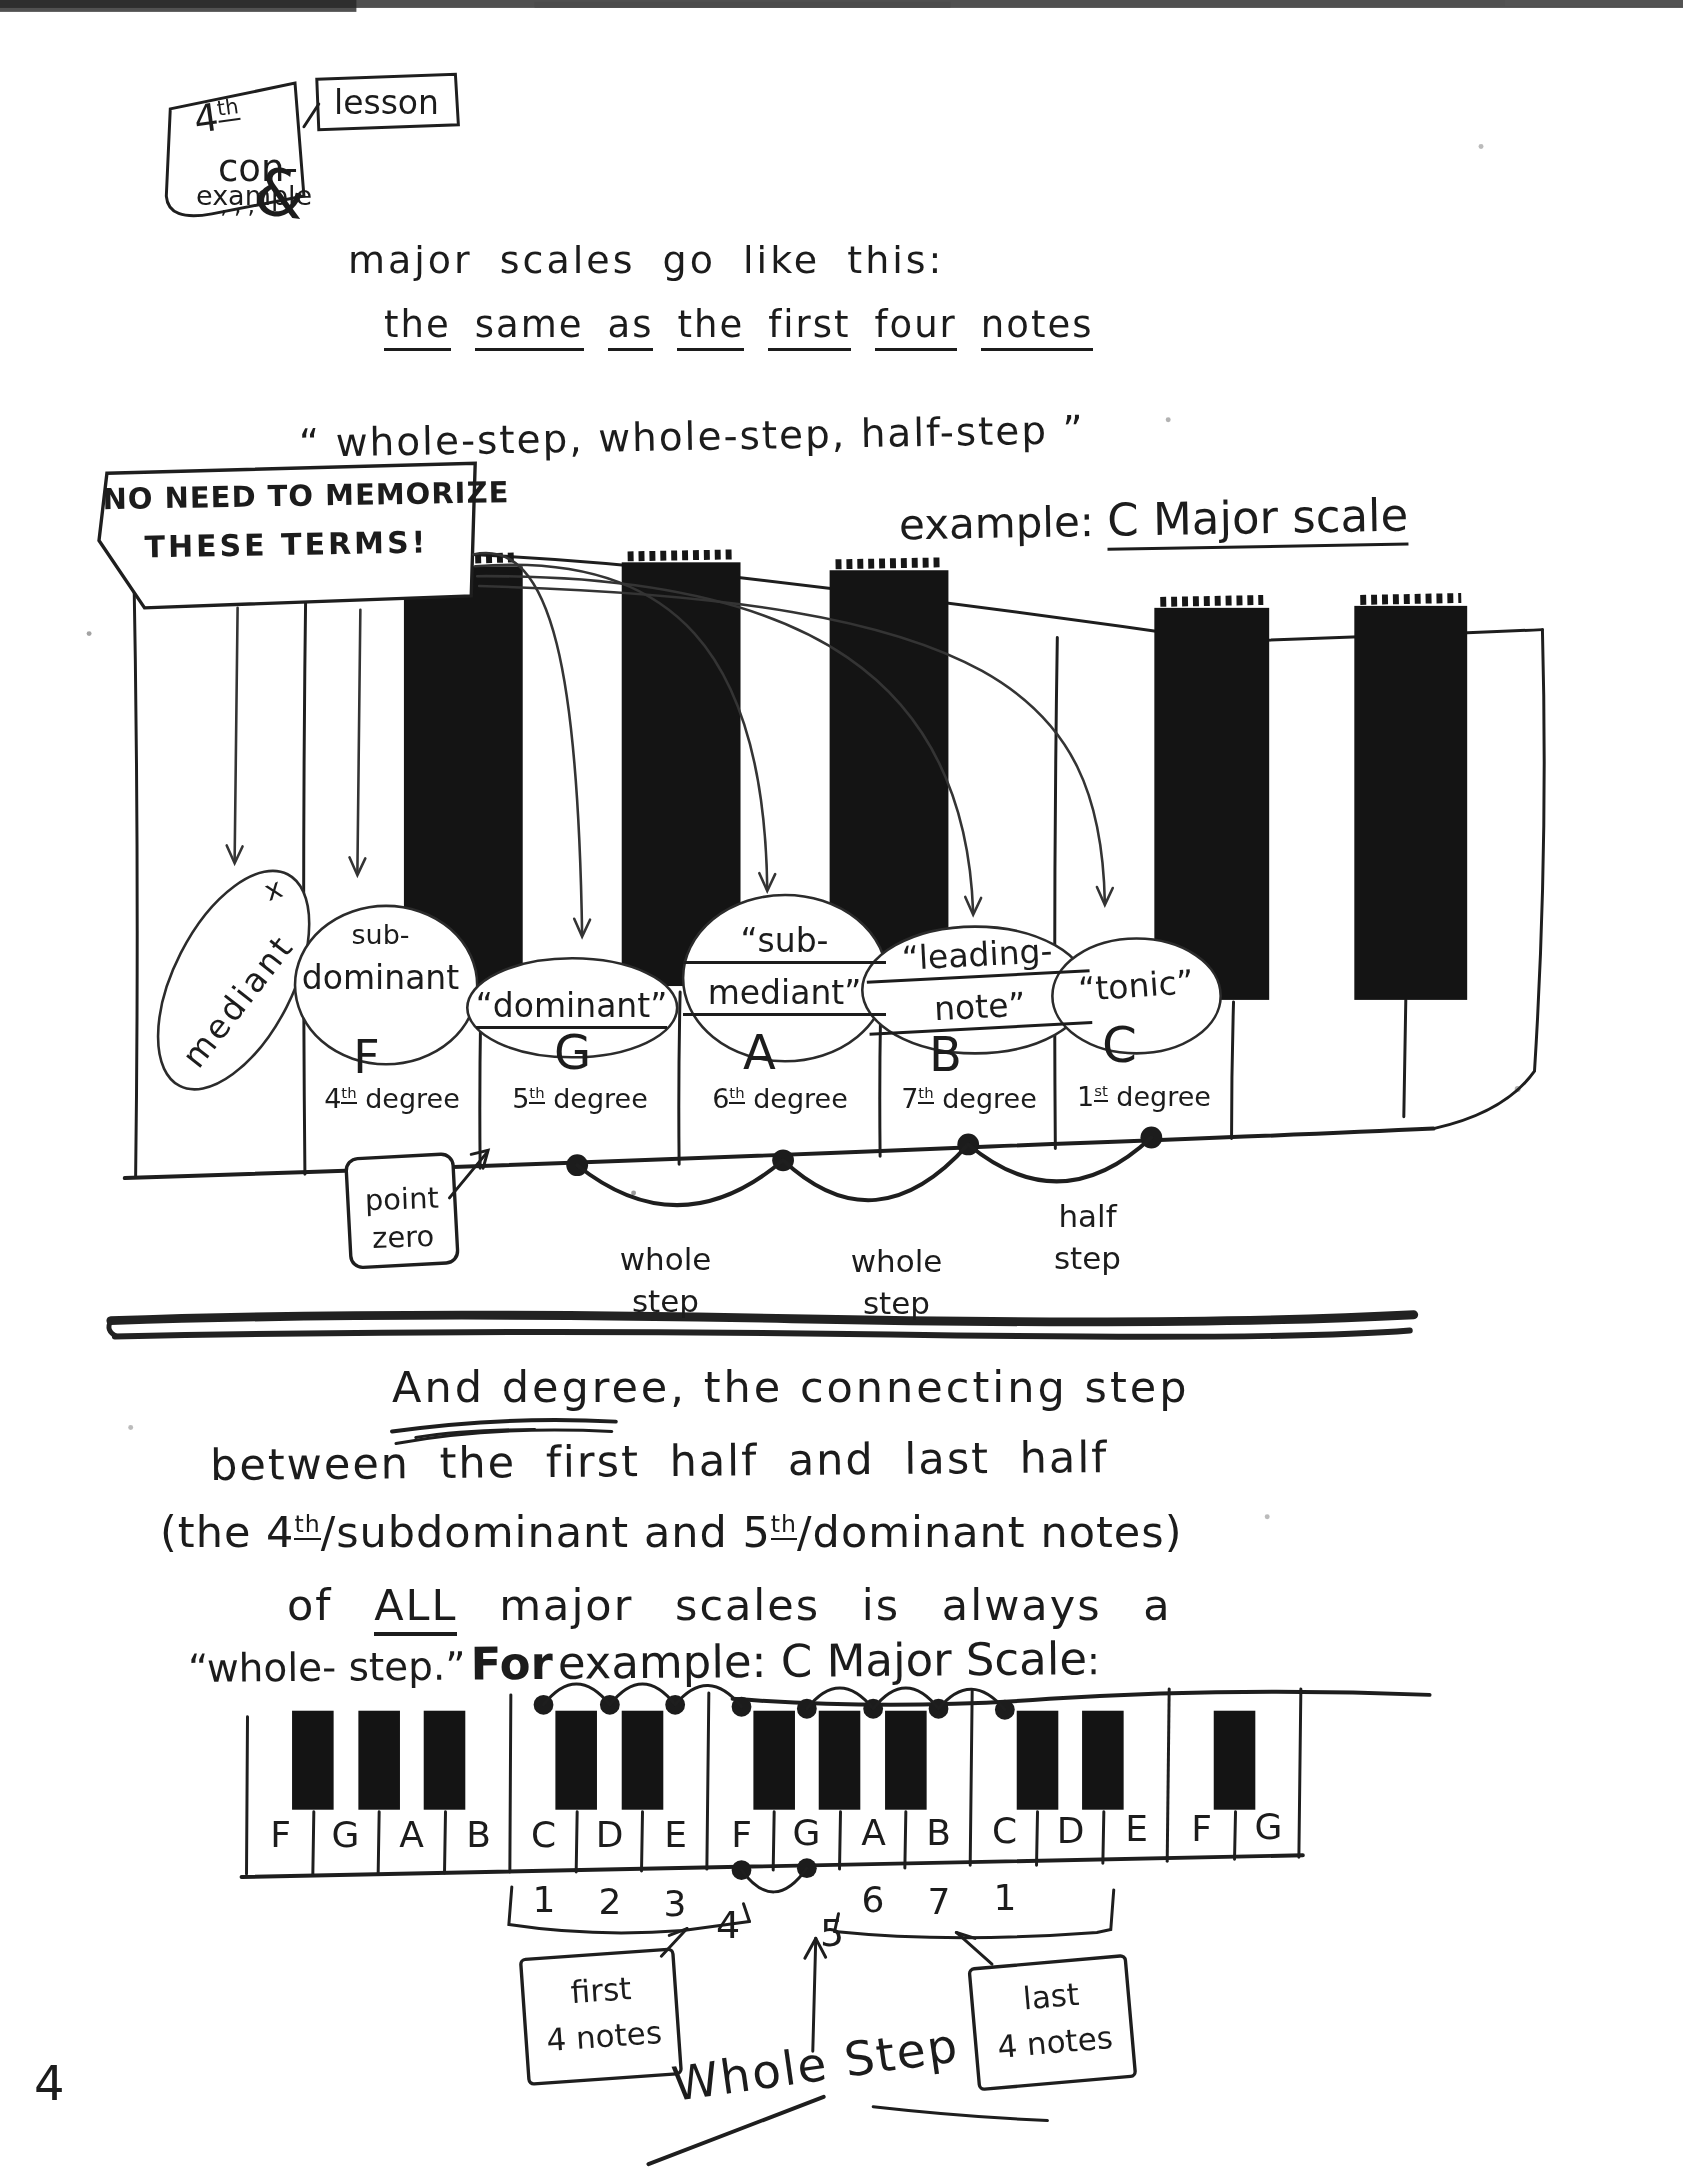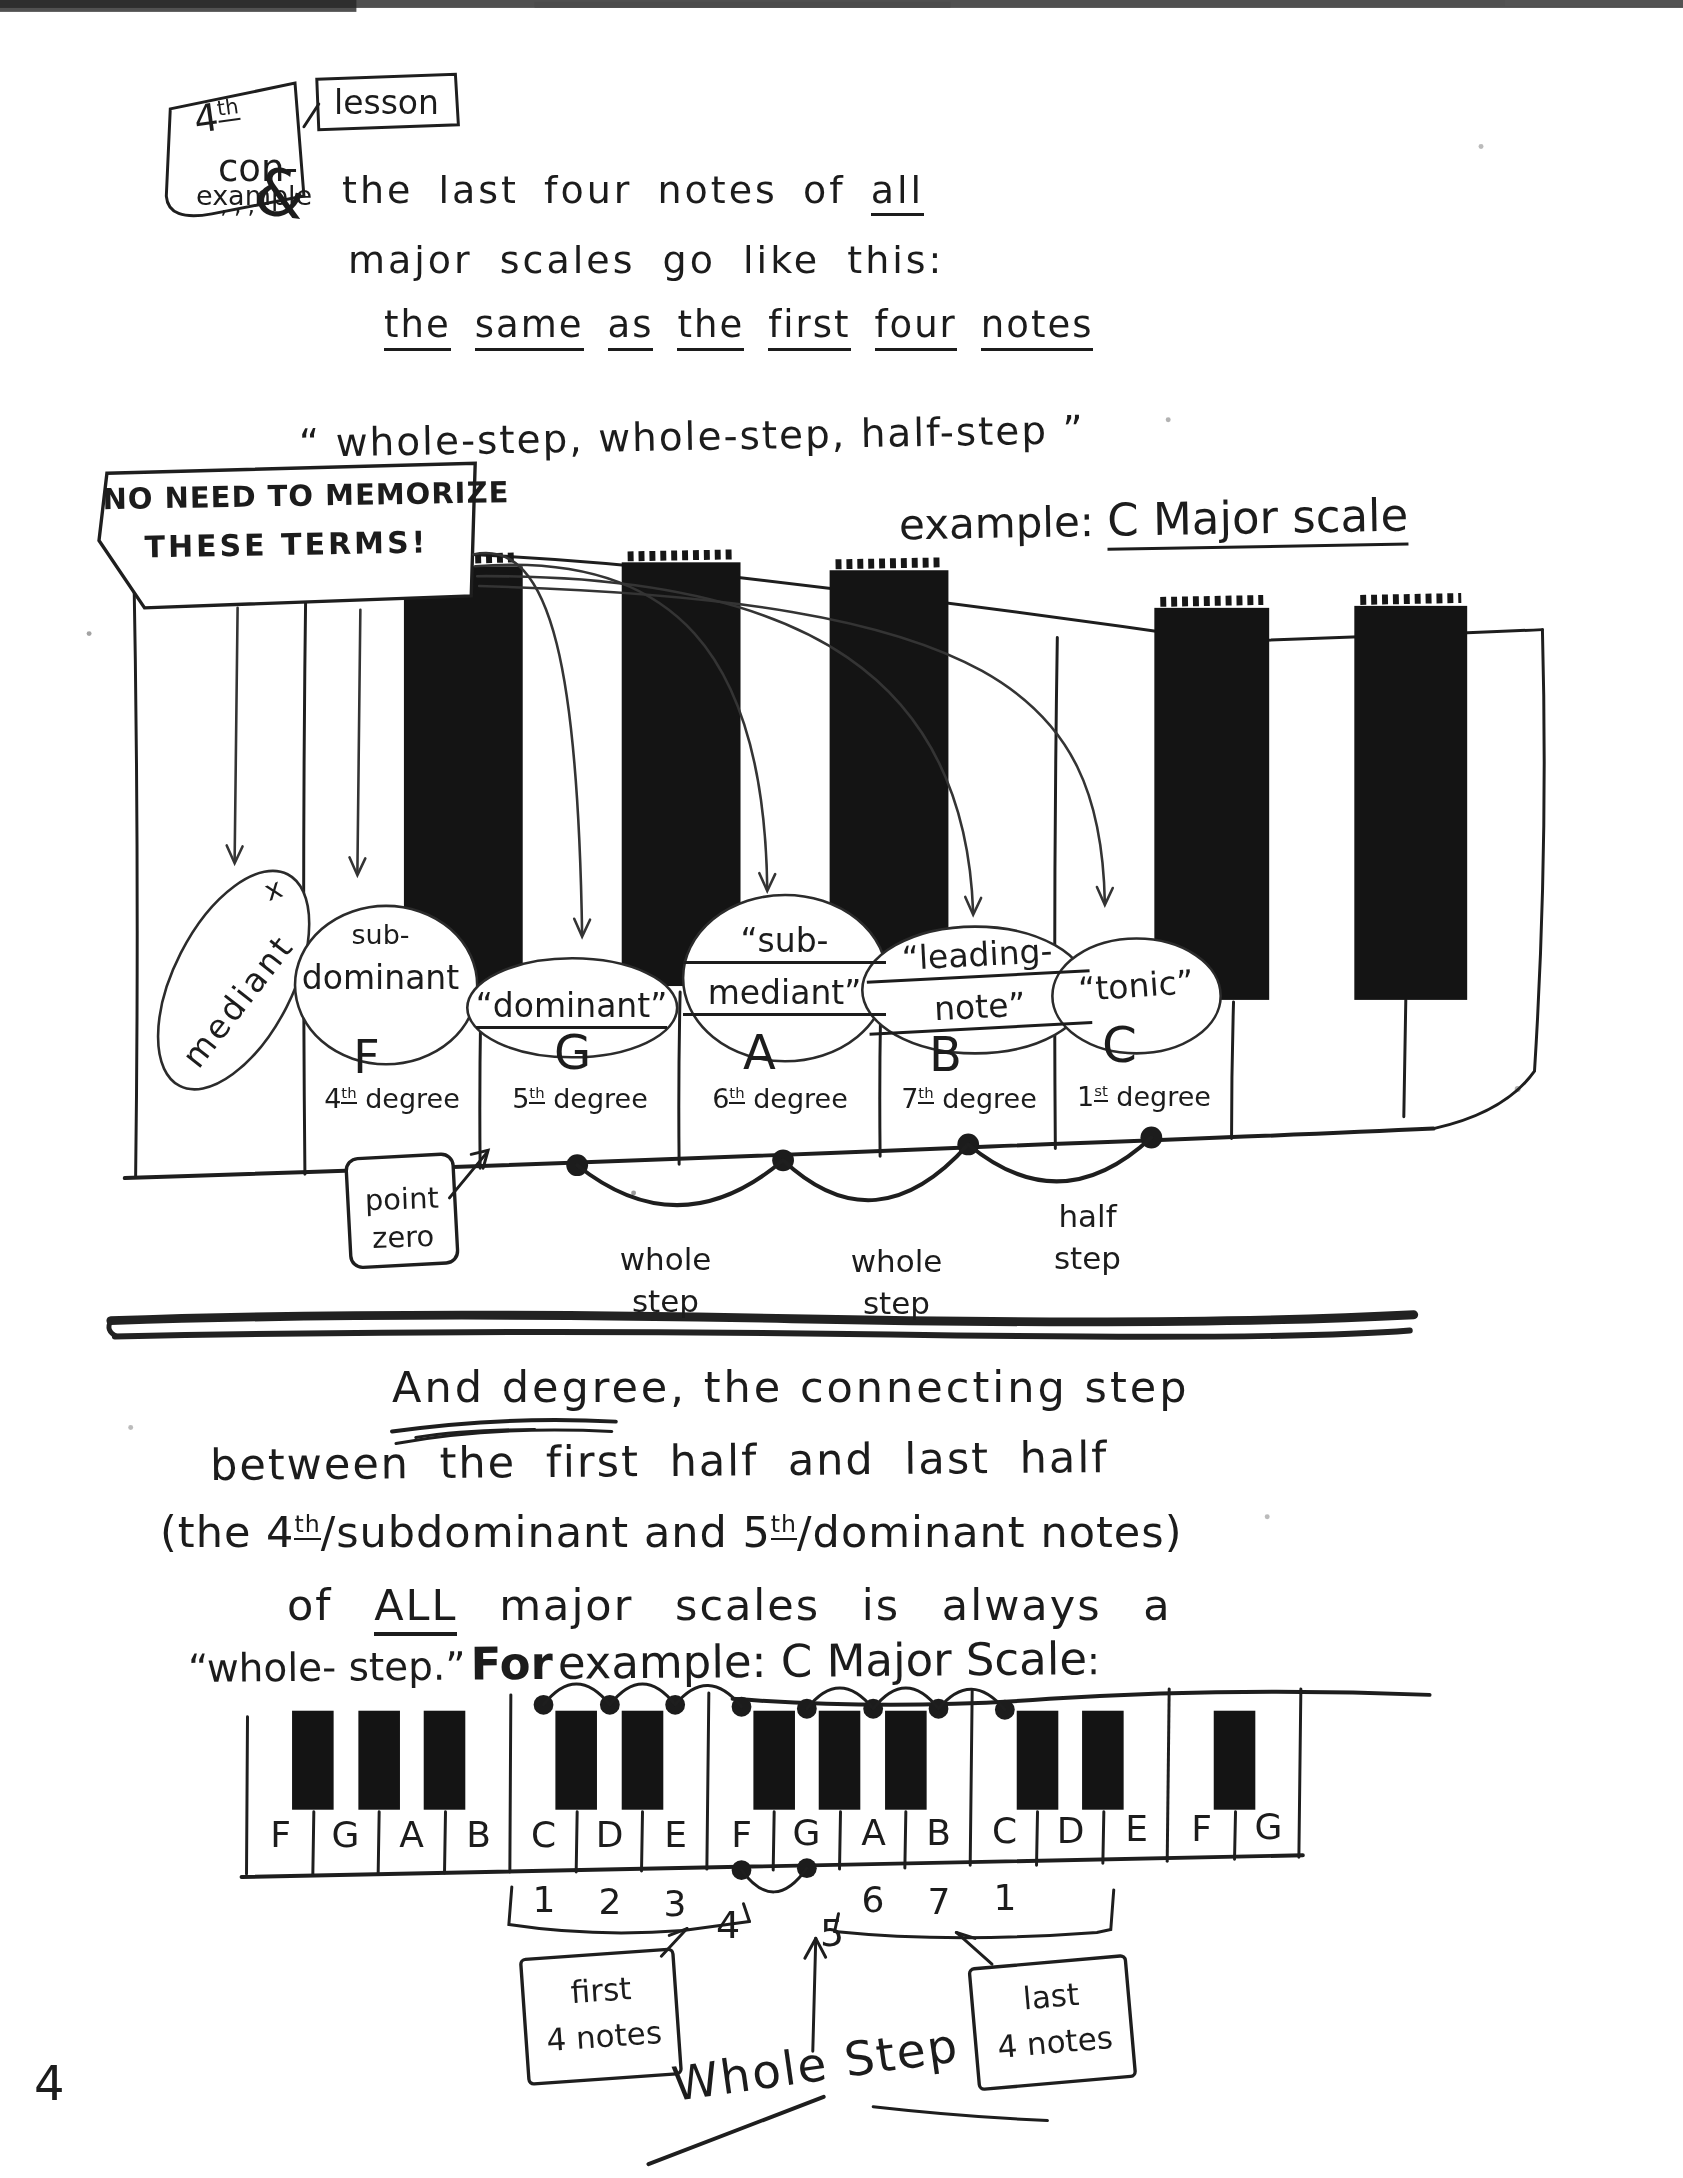--- a/index.html
+++ b/index.html
@@ -206,21 +206,20 @@
   </g>
 </svg>
 
 <span class="abs hw" style="left:194px;top:95px;font-size:38px;transform:rotate(-8deg);"><span>4</span><sup class="deg">th</sup></span>
 <span class="abs hw" style="left:218px;top:147px;font-size:37px;">con-</span>
 <span class="abs hw" style="left:196px;top:180px;font-size:27px;">example</span>
 <span class="abs hw" style="left:220px;top:206px;font-size:24px;letter-spacing:6px;">’’’</span>
 <div class="abs hw ctr" style="left:319px;top:83px;width:135px;font-size:33px;">lesson</div>
 <span class="abs hw" style="left:255px;top:156px;font-size:65px;transform:rotate(8deg);">&amp;</span>
 
-<div class="abs hw" style="left:342px;top:168px;font-size:38px;letter-spacing:3px;word-spacing:10px;"><span>the last four notes of </span><span class="u">all</span></div>
 <div class="abs hw" style="left:348px;top:238px;font-size:38px;letter-spacing:3px;word-spacing:12px;">major scales go like this:</div>
 <div class="abs hw" style="left:384px;top:303px;font-size:37px;letter-spacing:2px;">
   <span class="uw">the</span><span class="uw">same</span><span class="uw">as</span><span class="uw">the</span><span class="uw">first</span><span class="uw">four</span><span class="uw">notes</span>
 </div>
 
 <div class="abs hw" style="left:299px;top:414px;font-size:39px;letter-spacing:2px;transform:rotate(-1deg);">“ whole-step, whole-step, half-step ”</div>
 <div class="abs hw" style="left:899px;top:493px;transform:rotate(-1deg);"><span style="font-size:42px;">example: </span><span class="u" style="font-size:45px;">C Major scale</span></div>
 
 <div class="abs hw ctr blk" style="left:103px;top:479px;width:366px;transform:rotate(-1deg);font-weight:600;">
   <span style="font-size:29px;letter-spacing:1px;">NO NEED TO MEMORIZE</span>

